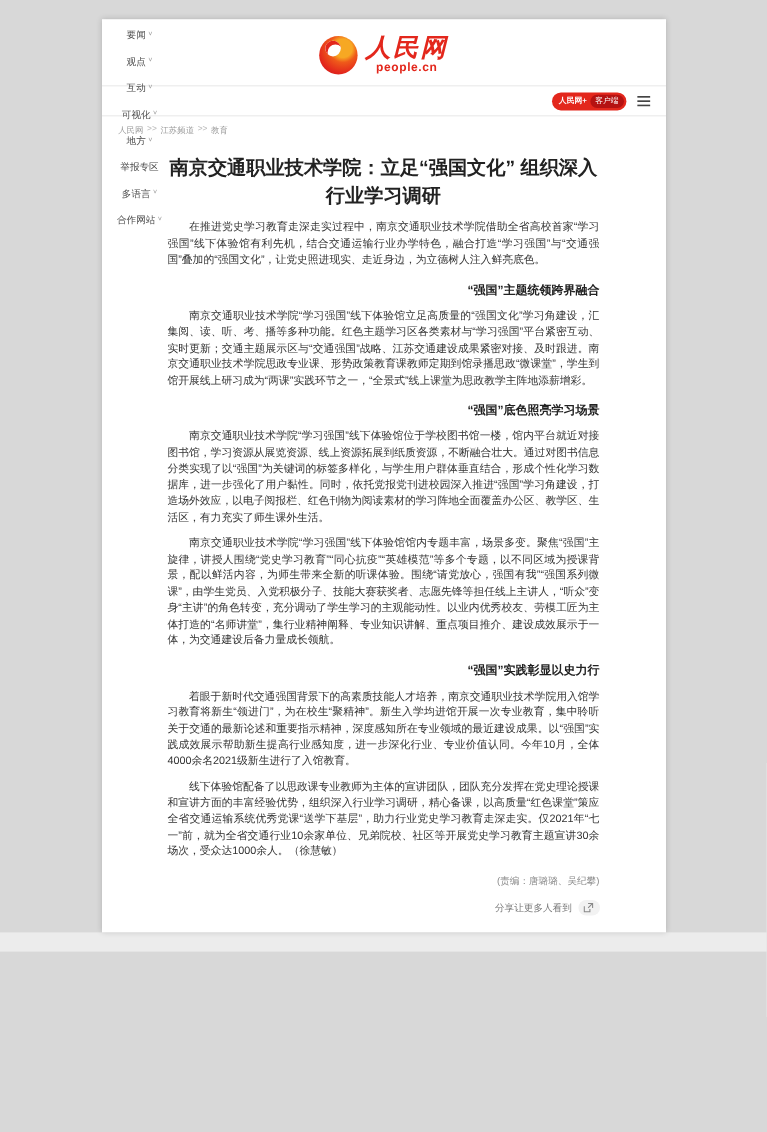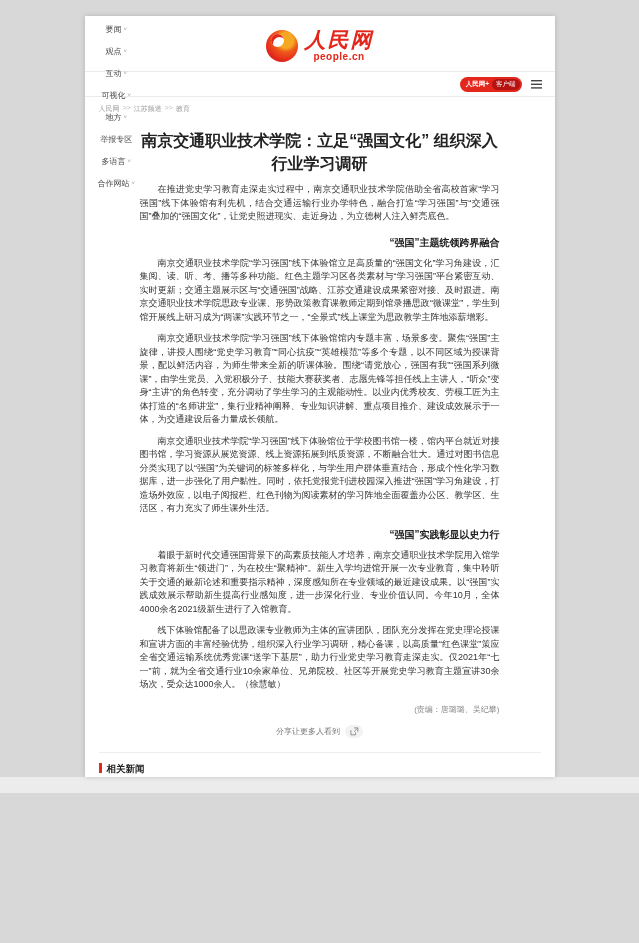--- a/index.html
+++ b/index.html
@@ -66,21 +66,21 @@
   .body-text .p{
     font-size:9px; line-height:13.5px; color:#333; text-align:justify;
     text-indent:2em; margin:8px 0;
   }
   .body-text .h{
     font-size:10px; font-weight:bold; color:#222; text-indent:2em; margin:12px 0 6px;
     line-height:13px;
     text-align:right;
   }
   .editors{ text-align:right; font-size:8px; color:#8a8a8a; margin:12px 0 2px; }
-  .share-row{ display:flex; justify-content:center; align-items:center; gap:5px; margin:10px 0 14px; font-size:8px; color:#777; }
+  .share-row{ display:flex; justify-content:flex-end; align-items:center; gap:5px; margin:10px 0 14px; font-size:8px; color:#777; }
   .share-icon{
     width:18px; height:13px; background:#f2f2f2; border-radius:7px;
     display:flex; align-items:center; justify-content:center; cursor:pointer;
   }
 
   
   .section{ padding:0 14px; }
   .sec-hd{ border-top:1px solid #ededed; padding:10px 0 4px; display:flex; gap:5px; }
   .red-bar{ width:3px; height:10px; background:#e3271c; }
   .sec-title{ font-size:9.5px; font-weight:bold; color:#222; }
@@ -200,24 +200,25 @@
 
     <div class="body-text">
 
         <div class="p">在推进党史学习教育走深走实过程中，南京交通职业技术学院借助全省高校首家“学习强国”线下体验馆有利先机，结合交通运输行业办学特色，融合打造“学习强国”与“交通强国”叠加的“强国文化”，让党史照进现实、走近身边，为立德树人注入鲜亮底色。</div>
 
         <div class="h">“强国”主题统领跨界融合</div>
 
         <div class="p">南京交通职业技术学院“学习强国”线下体验馆立足高质量的“强国文化”学习角建设，汇集阅、读、听、考、播等多种功能。红色主题学习区各类素材与“学习强国”平台紧密互动、实时更新；交通主题展示区与“交通强国”战略、江苏交通建设成果紧密对接、及时跟进。南京交通职业技术学院思政专业课、形势政策教育课教师定期到馆录播思政“微课堂”，学生到馆开展线上研习成为“两课”实践环节之一，“全景式”线上课堂为思政教学主阵地添薪增彩。</div>
 
 
+        <div class="h">“强国”底色照亮学习场景</div>
+
+        <div class="p">南京交通职业技术学院“学习强国”线下体验馆位于学校图书馆一楼，馆内平台就近对接图书馆，学习资源从展览资源、线上资源拓展到纸质资源，不断融合壮大。通过对图书信息分类实现了以“强国”为关键词的标签多样化，与学生用户群体垂直结合，形成个性化学习数据库，进一步强化了用户黏性。同时，依托党报党刊进校园深入推进“强国”学习角建设，打造场外效应，以电子阅报栏、红色刊物为阅读素材的学习阵地全面覆盖办公区、教学区、生活区，有力充实了师生课外生活。</div>
 
         <div class="p">南京交通职业技术学院“学习强国”线下体验馆馆内专题丰富，场景多变。聚焦“强国”主旋律，讲授人围绕“党史学习教育”“同心抗疫”“英雄模范”等多个专题，以不同区域为授课背景，配以鲜活内容，为师生带来全新的听课体验。围绕“请党放心，强国有我”“强国系列微课”，由学生党员、入党积极分子、技能大赛获奖者、志愿先锋等担任线上主讲人，“听众”变身“主讲”的角色转变，充分调动了学生学习的主观能动性。以业内优秀校友、劳模工匠为主体打造的“名师讲堂”，集行业精神阐释、专业知识讲解、重点项目推介、建设成效展示于一体，为交通建设后备力量成长领航。</div>
-
-        <div class="p">南京交通职业技术学院“学习强国”线下体验馆位于学校图书馆一楼，馆内平台就近对接图书馆，学习资源从展览资源、线上资源拓展到纸质资源，不断融合壮大。通过对图书信息分类实现了以“强国”为关键词的标签多样化，与学生用户群体垂直结合，形成个性化学习数据库，进一步强化了用户黏性。同时，依托党报党刊进校园深入推进“强国”学习角建设，打造场外效应，以电子阅报栏、红色刊物为阅读素材的学习阵地全面覆盖办公区、教学区、生活区，有力充实了师生课外生活。</div>
 
         <div class="h">“强国”实践彰显以史力行</div>
 
         <div class="p">着眼于新时代交通强国背景下的高素质技能人才培养，南京交通职业技术学院用入馆学习教育将新生“领进门”，为在校生“聚精神”。新生入学均进馆开展一次专业教育，集中聆听关于交通的最新论述和重要指示精神，深度感知所在专业领域的最近建设成果。以“强国”实践成效展示帮助新生提高行业感知度，进一步深化行业、专业价值认同。今年10月，全体4000余名2021级新生进行了入馆教育。</div>
 
         <div class="p">线下体验馆配备了以思政课专业教师为主体的宣讲团队，团队充分发挥在党史理论授课和宣讲方面的丰富经验优势，组织深入行业学习调研，精心备课，以高质量“红色课堂”策应全省交通运输系统优秀党课“送学下基层”，助力行业党史学习教育走深走实。仅2021年“七一”前，就为全省交通行业10余家单位、兄弟院校、社区等开展党史学习教育主题宣讲30余场次，受众达1000余人。（徐慧敏）</div>
       </div>
 
     <div class="editors">(责编：唐璐璐、吴纪攀)</div>
 

